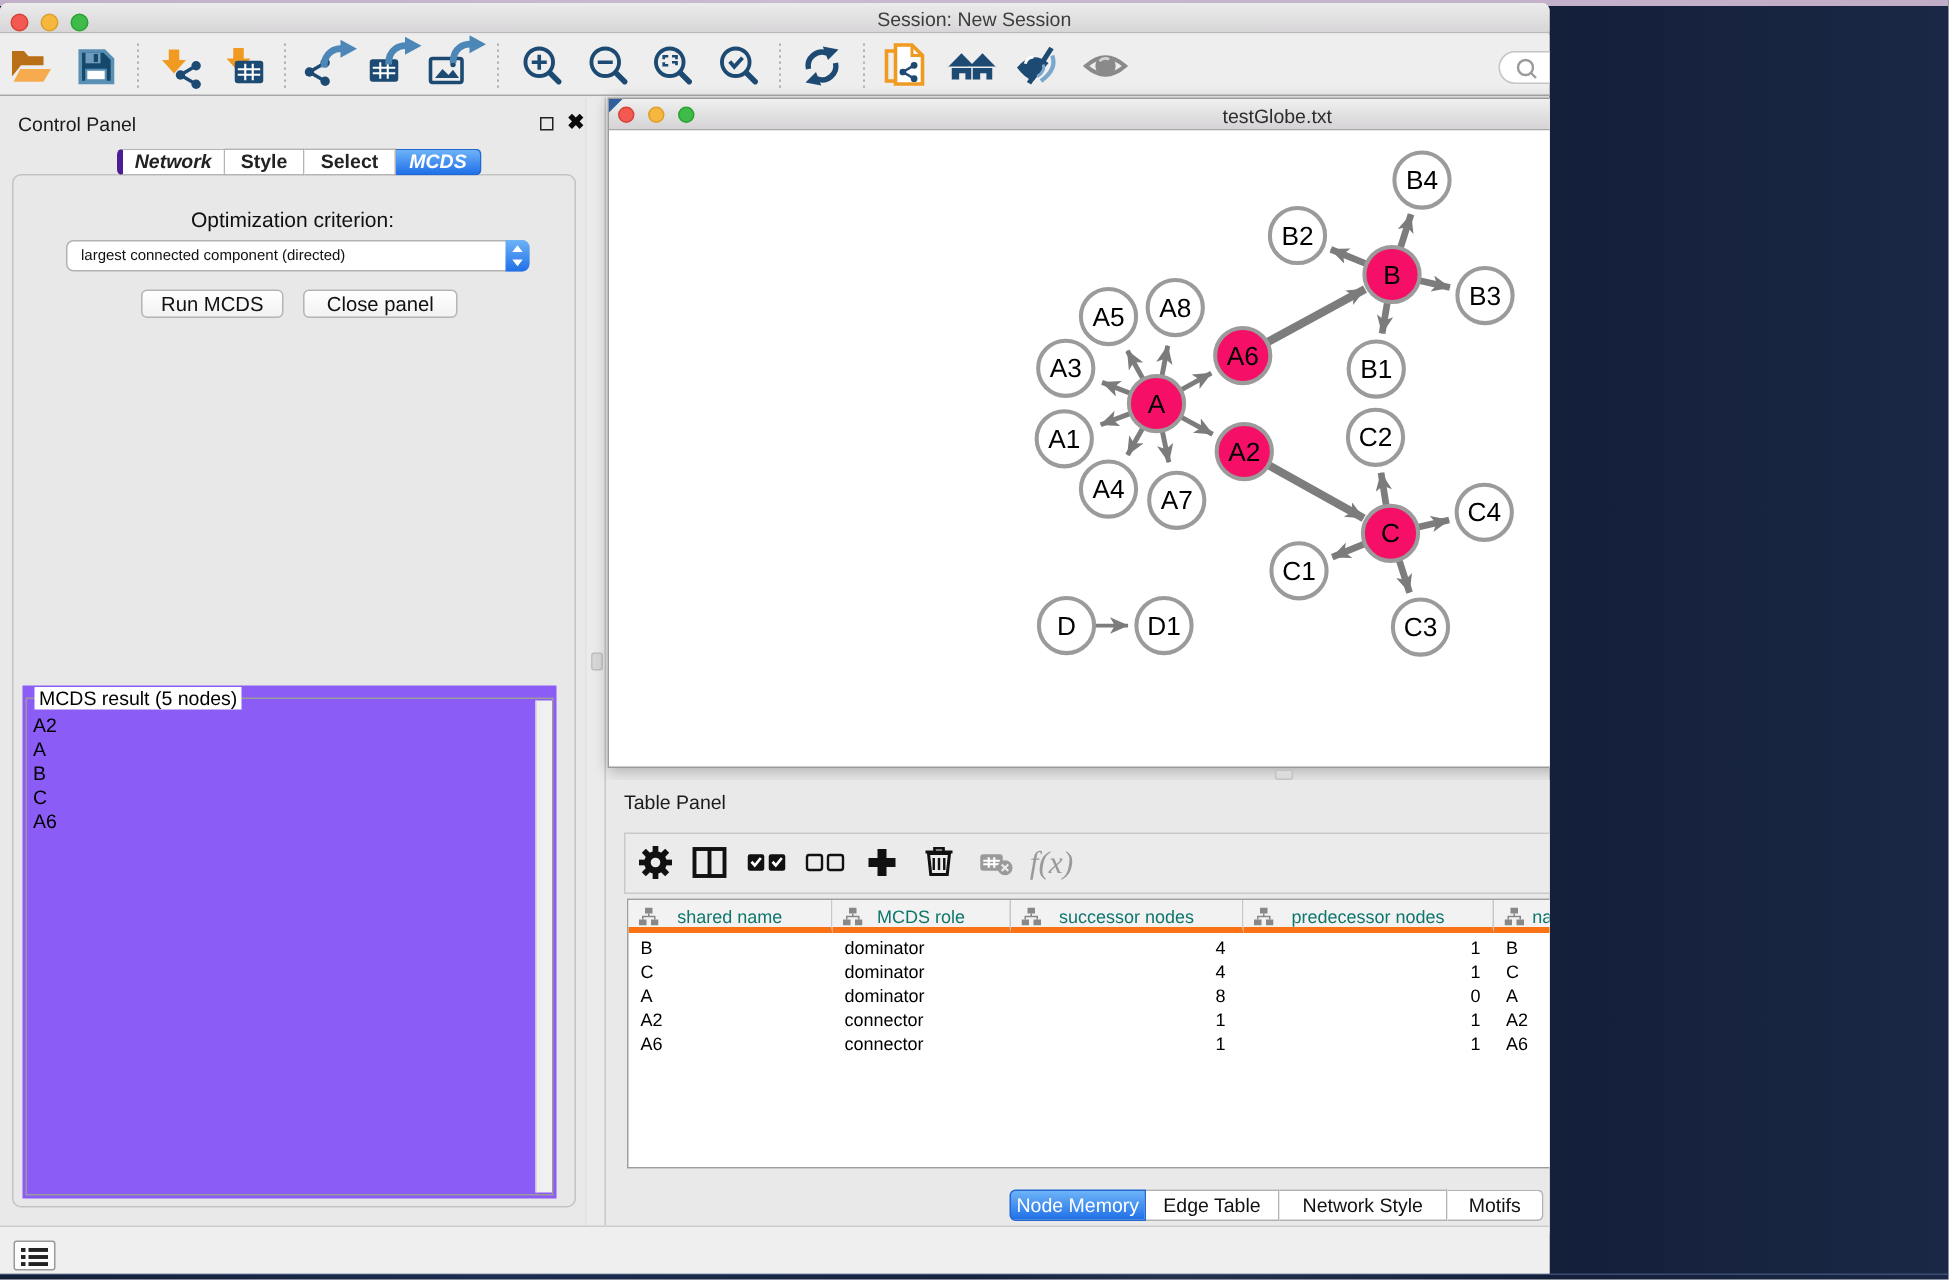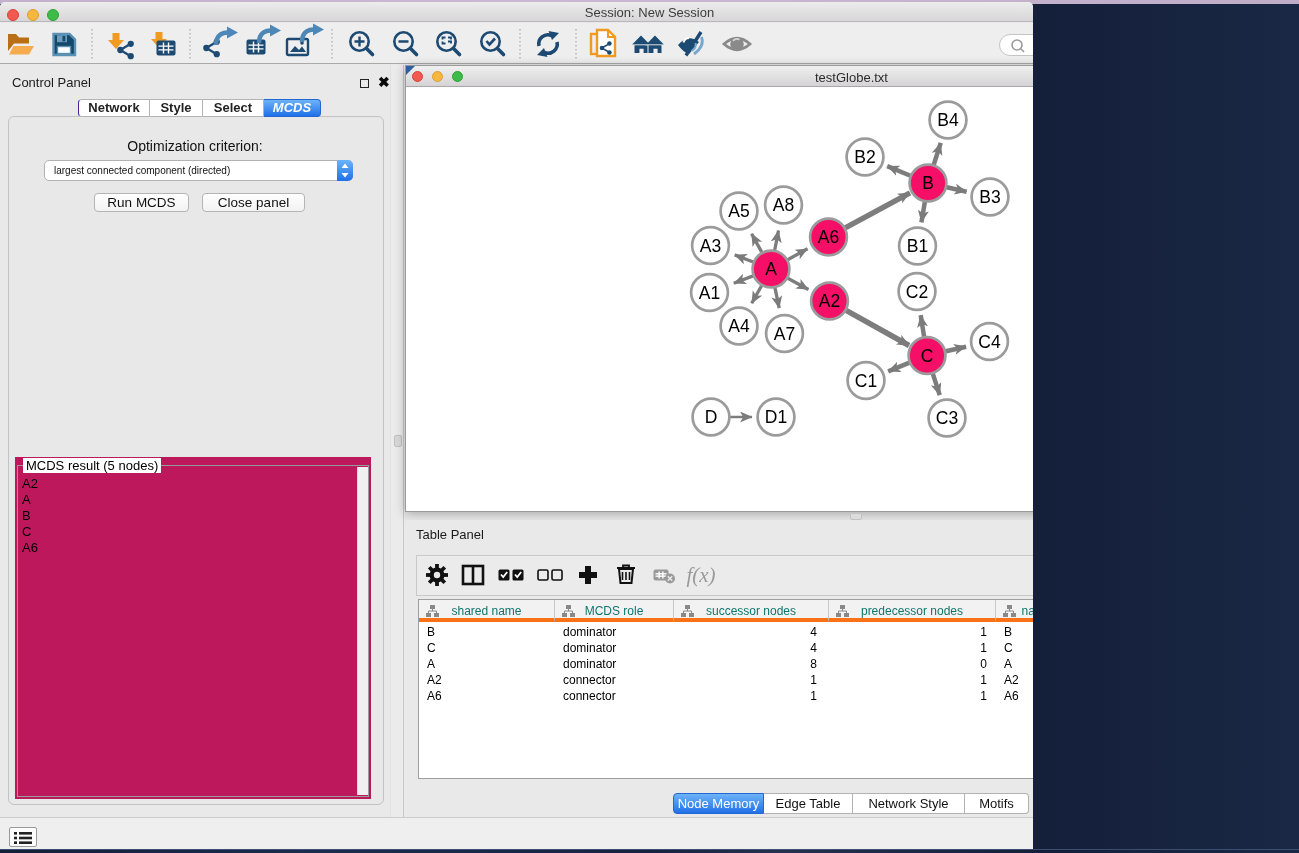--- a/index.html
+++ b/index.html
@@ -27,33 +27,33 @@
 #searchbox { position:absolute; left:999px; top:11px; width:292px; height:22px;
   background:#fff; border:1px solid #c4c4c4; border-radius:11px; }
 
 #controlpanel { position:absolute; left:0; top:63px; width:390px; height:752px; background:#e9e9e9; }
 .panehead { font-size:13px; color:#1a1a1a; position:absolute; }
 #cpbox { position:absolute; left:8px; top:51px; width:376px; height:689px;
   border:1px solid #c3c3c3; border-radius:6px; background:#e8e8e8; }
 #cptabs { position:absolute; left:78px; top:34px; height:18px; display:flex; }
 .seg { height:18px; line-height:16px; font-size:13px; font-weight:bold; color:#222;
   background:#fff; border:1px solid #b4b4b4; border-left:none; text-align:center; }
-.seg.first { border-left:1px solid #4c1d95; border-radius:4px 0 0 4px; }
+.seg.first { border-left:4px solid #4c1d95; border-radius:4px 0 0 4px;font-style:italic; }
 .seg.last { border-radius:0 4px 4px 0; }
 .seg.sel { background:linear-gradient(#6db3f8,#2070e8); color:#fff; border-color:#2268d0; }
 #optlabel { position:absolute; left:0; top:73px; width:390px; text-align:center; font-size:14px; color:#111; }
 #combo { position:absolute; left:44px; top:95px; width:309px; height:21px; background:#fff;
   border:1px solid #b2b2b2; border-radius:5px; font-size:10px; color:#111; line-height:19px;
   padding-left:9px; }
 #combobtn { position:absolute; right:-1px; top:-1px; width:16px; height:21px;
   background:linear-gradient(#6db3f8,#2070e8); border-radius:0 5px 5px 0; }
 .btn { position:absolute; height:19px; background:linear-gradient(#ffffff,#f2f2f2);
   border:1px solid #b5b5b5; border-radius:4px; font-size:13.5px; color:#111;
   text-align:center; line-height:17px; }
-#mcdsbox { position:absolute; left:15px; top:392px; width:356px; height:342px; background:#be185d; }
+#mcdsbox { position:absolute; left:15px; top:392px; width:356px; height:342px; background:#8b5cf6; }
 #mcdsfield { position:absolute; left:2px; top:8px; right:2px; bottom:2px; border:1px solid #9a9a9a; }
 #mcdslegend { position:absolute; left:5px; top:-8px; background:#fff; padding:0 3px; font-size:13px; color:#000; }
 #mcdslist { position:absolute; left:4px; top:10px; font-size:13px; color:#000; line-height:16px; }
 #mcdsscroll { position:absolute; right:0px; top:1px; width:11px; bottom:1px; background:#f0f0f0; border-left:1px solid #dcdcdc; }
 
 #vdivider { position:absolute; left:390px; top:63px; width:13px; height:752px; background:#ebebeb; border-left:1px solid #e2e2e2; }
 #vgrip { position:absolute; left:3px; top:370px; width:8px; height:12px; background:#d8d8d8; border:1px solid #c0c0c0; border-radius:2px; }
 
 #rightarea { position:absolute; left:403px; top:63px; width:896px; height:752px; background:#e9e9e9; border-left:1px solid #c8c8c8; }
 #netwin { position:absolute; left:1px; top:0px; width:893px; height:447px;

